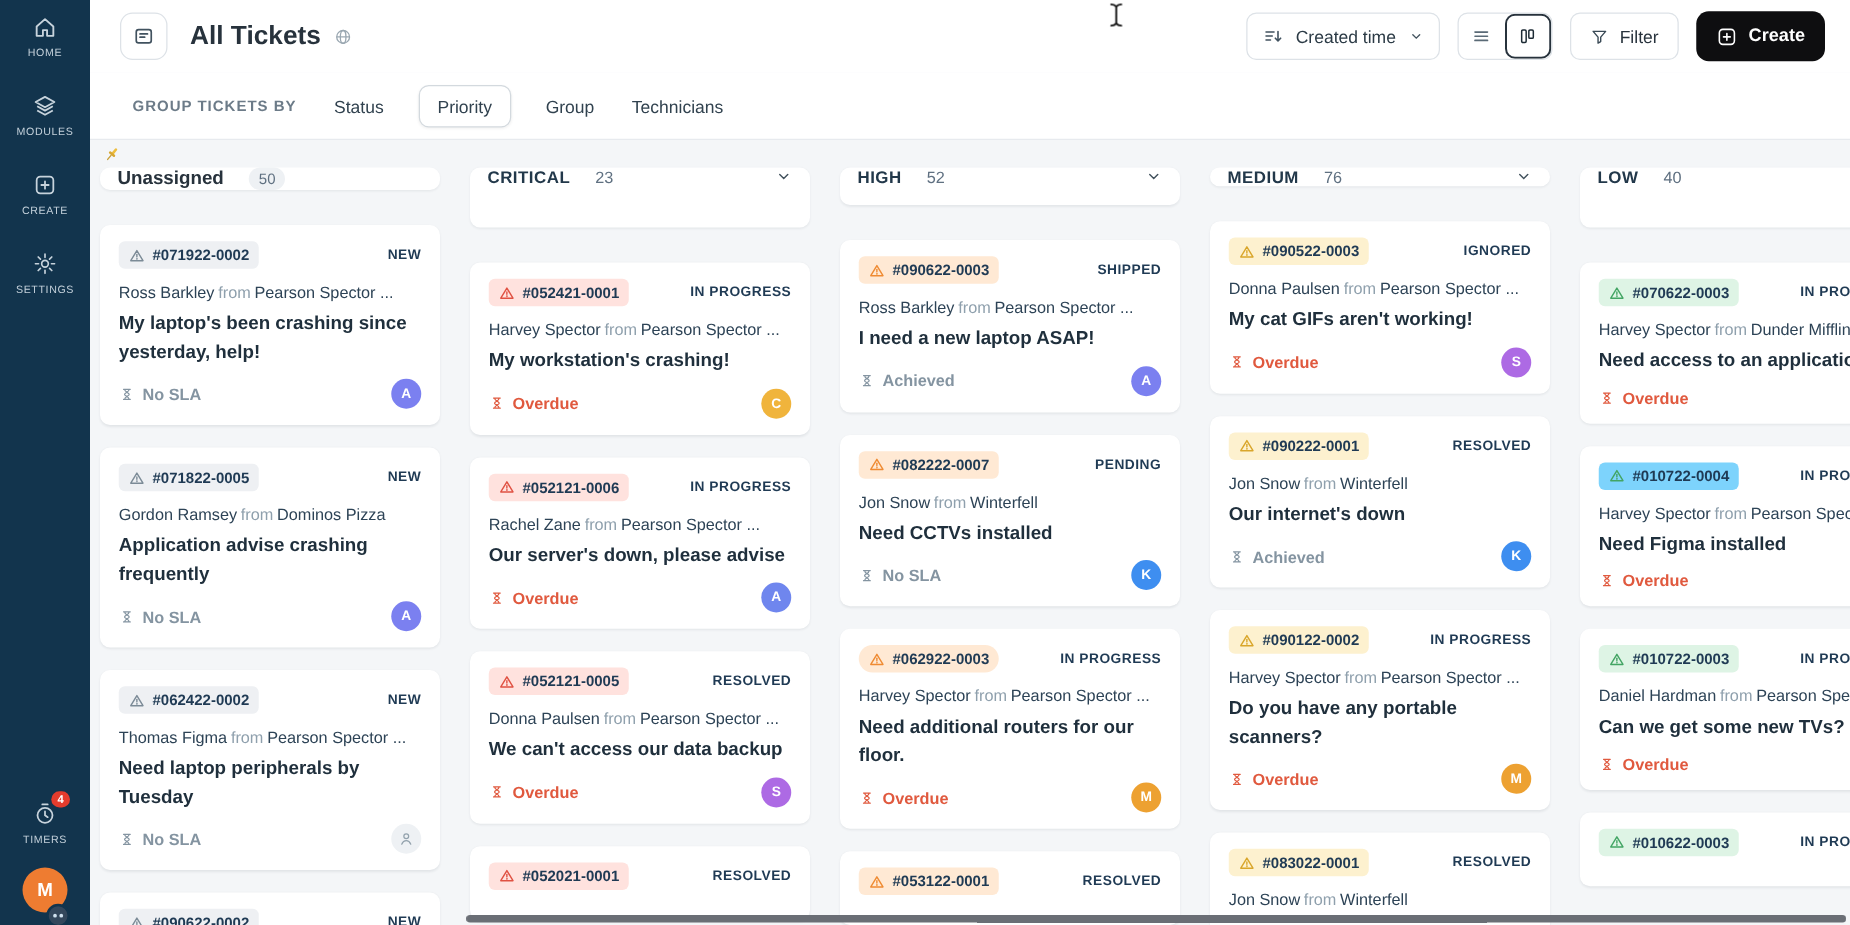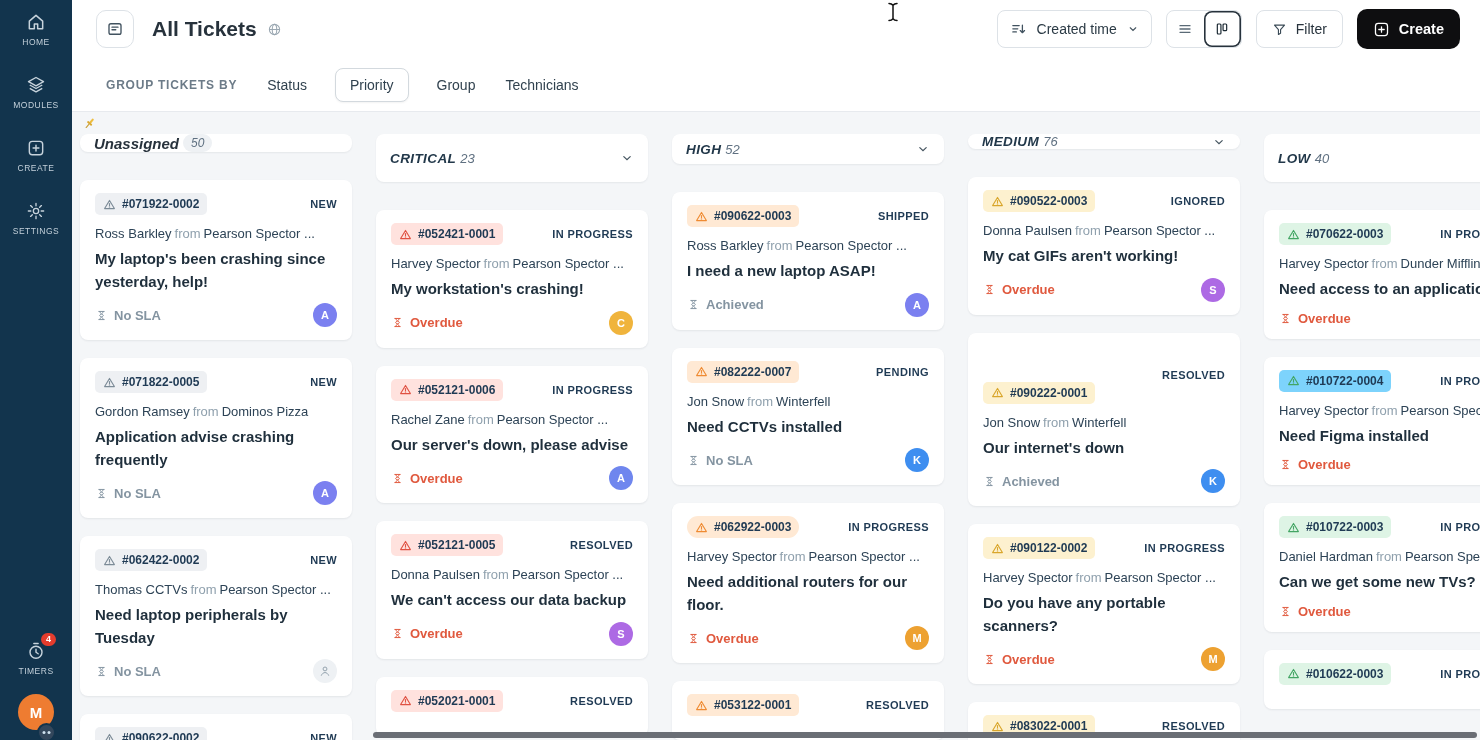--- a/index.html
+++ b/index.html
@@ -76,21 +76,21 @@
     border:1px solid #d3d9de; border-radius:8px; padding:8px 14px; background:#fff;
     font-weight:500; box-shadow:0 1px 2px rgba(0,0,0,.05);
   }
 
   
   .board { flex:1; display:flex; gap:24px; padding:8px 0 0 8px; overflow:hidden; position:relative; }
   .column { width:272px; flex-shrink:0; padding-top:14px; position:relative; display:flex; flex-direction:column; }
   .pin { position:absolute; top:-4px; left:2px; }
   .col-header {
     background:#fff; border-radius:8px; height:48px; box-shadow:0 1px 2px rgba(24,39,51,.07);
-    display:flex; align-items:center; padding:0 14px; gap:4px; cursor:pointer;font-style:italic;
+    display:flex; padding:0 14px; gap:20px; cursor:pointer;
   }
   .col-title { font-size:13.5px; font-weight:700; color:#22384a; letter-spacing:.4px; }
   .column.plain .col-title { font-size:15px; font-weight:600; letter-spacing:0; color:#27323c; }
   .col-count { font-size:13px; color:#5f7081; font-weight:500; }
   .column.plain .col-count { background:#eef1f4; padding:2px 8px; border-radius:9px; font-size:12px; }
   .col-chevron { margin-left:auto; background:none; border:none; padding:0; color:#44545f; cursor:pointer; display:flex; }
   .cards { margin-top:28px; display:flex; flex-direction:column; gap:18px; }
   .card { background:#fff; border-radius:8px; box-shadow:0 1px 2px rgba(24,39,51,.08); padding:13px 15px; cursor:pointer; }
   .card-top { display:flex; align-items:center; justify-content:space-between; margin-bottom:11px; }
   .tid {
@@ -352,21 +352,21 @@
                       <path d="M12 4.5 L21 19.5 H3 Z"></path>
                       <path d="M12 10.2v3.6" stroke-linecap="round"></path>
                       <circle cx="12" cy="16.6" r="0.4" fill="currentColor"></circle>
                     </svg>
         </span>
         <span>#062422-0002</span>
       </span>
       <span class="status">NEW</span>
     </div>
     <div class="req">
-      <span class="req-name">Thomas CCTVs</span><span class="req-from">from</span><span class="req-company">Pearson Spector ...</span>
+      <span class="req-name">Thomas Figma</span><span class="req-from">from</span><span class="req-company">Pearson Spector ...</span>
     </div>
     <div class="subject">Need laptop peripherals by Tuesday</div>
     <div class="card-footer">
       <span class="sla sla-none">
         <span style="display:flex;">
           <svg viewBox="0 0 24 24" fill="none" stroke="currentColor" stroke-width="1.8" stroke-linecap="round">
                       <path d="M7 4.5h10M7 19.5h10M8.6 4.5c0 4.8 6.8 5.2 6.8 7.5s-6.8 2.7-6.8 7.5M15.4 4.5c0 4.8-6.8 5.2-6.8 7.5s6.8 2.7 6.8 7.5"></path>
                     </svg>
         </span>
         <span>No SLA</span>
@@ -674,21 +674,21 @@
                       <path d="M7 4.5h10M7 19.5h10M8.6 4.5c0 4.8 6.8 5.2 6.8 7.5s-6.8 2.7-6.8 7.5M15.4 4.5c0 4.8-6.8 5.2-6.8 7.5s6.8 2.7 6.8 7.5"></path>
                     </svg>
         </span>
         <span>Overdue</span>
       </span>
       <span class="avatar" style="background: rgb(173, 106, 228);">S</span>
     </div>
   </article>
             <article class="card">
     <div class="card-top">
-      <span class="tid" style="background: rgb(253, 241, 207); margin-top: 36px;">
+      <span class="tid" style="background: rgb(253, 241, 207);">
         <span style="display: flex; color: rgb(217, 166, 43);">
           <svg viewBox="0 0 24 24" fill="none" stroke="currentColor" stroke-width="2.1" stroke-linejoin="round">
                       <path d="M12 4.5 L21 19.5 H3 Z"></path>
                       <path d="M12 10.2v3.6" stroke-linecap="round"></path>
                       <circle cx="12" cy="16.6" r="0.4" fill="currentColor"></circle>
                     </svg>
         </span>
         <span>#090222-0001</span>
       </span>
       <span class="status">RESOLVED</span>

